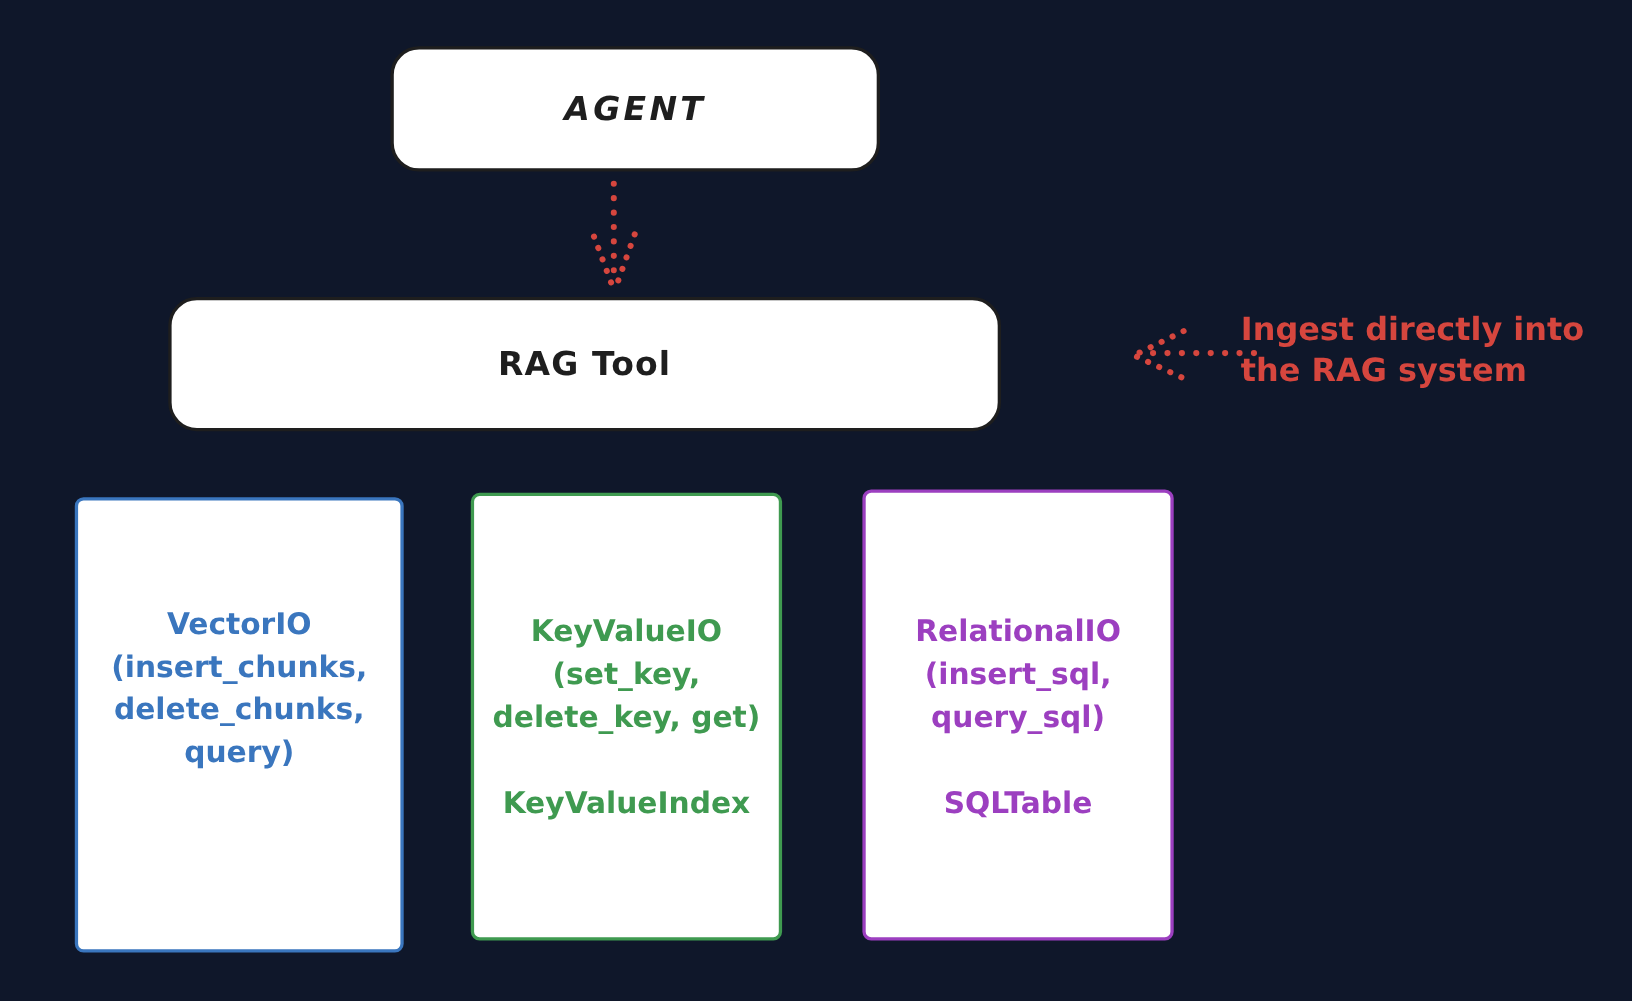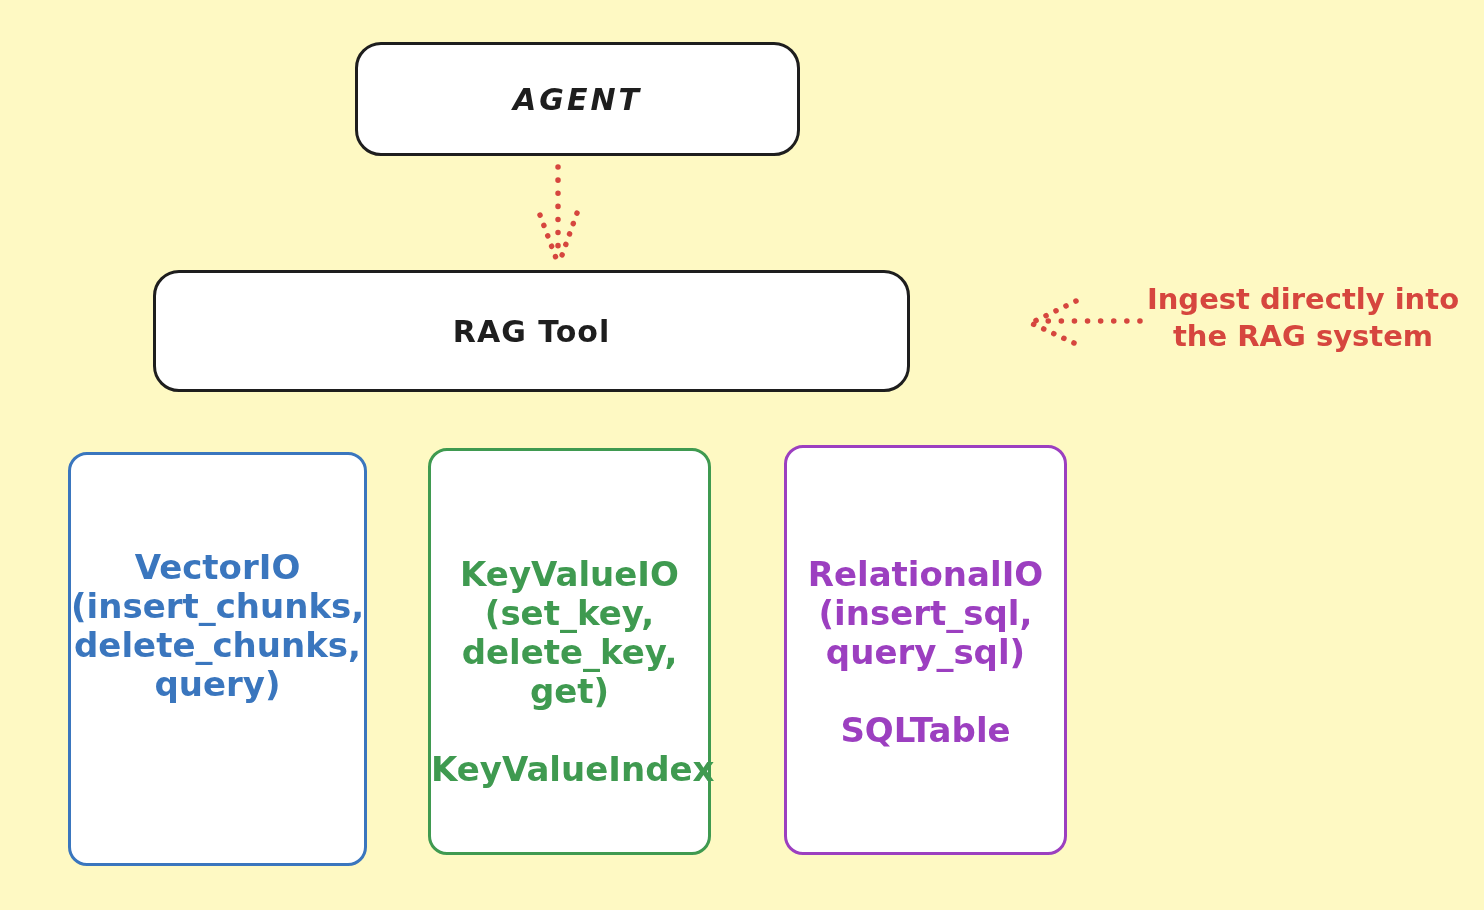--- a/index.html
+++ b/index.html
@@ -9,21 +9,21 @@
   * { box-sizing: border-box; }
   html, body {
     margin: 0;
     padding: 0;
     background: #ffffff;
   }
   .canvas {
     position: relative;
     width: 1484px;
     height: 910px;
-    background: #fef9c3;
+    background: #0f172a;
     overflow: hidden;
     font-family: "DejaVu Sans", sans-serif;
     color: var(--ink);
     padding-left: 44px;
   }
   .overlay {
     position: absolute;
     left: 0; top: 0;
     width: 1484px; height: 910px;
     pointer-events: none;
@@ -59,36 +59,35 @@
   }
   .node-rag {
     left: 153px; top: 270px;
     width: 757px; height: 122px;
   }
   
   .annotation {
     position: absolute;
     left: 1128px; top: 281px;
     width: 350px;
-    text-align: center;
     color: var(--red);
     font-weight: bold;
     font-size: 29px;
     line-height: 37px;
     white-space: pre-line;
   }
   
   .io-box {
     position: absolute;
     background: #ffffff;
     border: 3px solid currentColor;
-    border-radius: 19px;
+    border-radius: 8px;
     text-align: center;
     font-weight: bold;
-    font-size: 34px;
+    font-size: 27px;
     line-height: 39px;
   }
   .io-box .io-label {
     white-space: pre-line;
   }
   .io-box .index-label {
     margin-top: 39px;
   }
   .io-0 {
     left: 68px; top: 452px;

